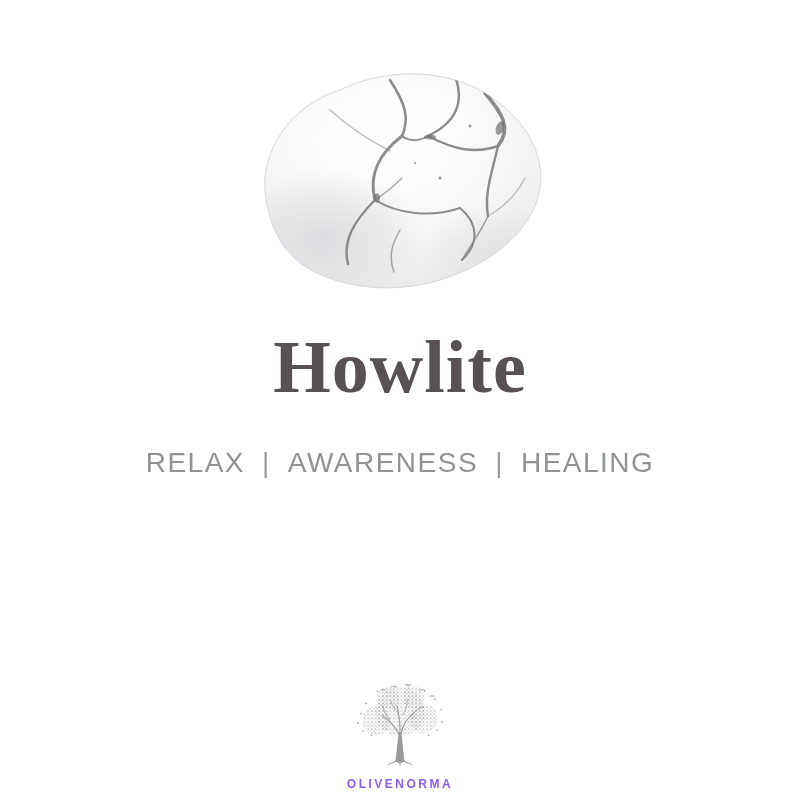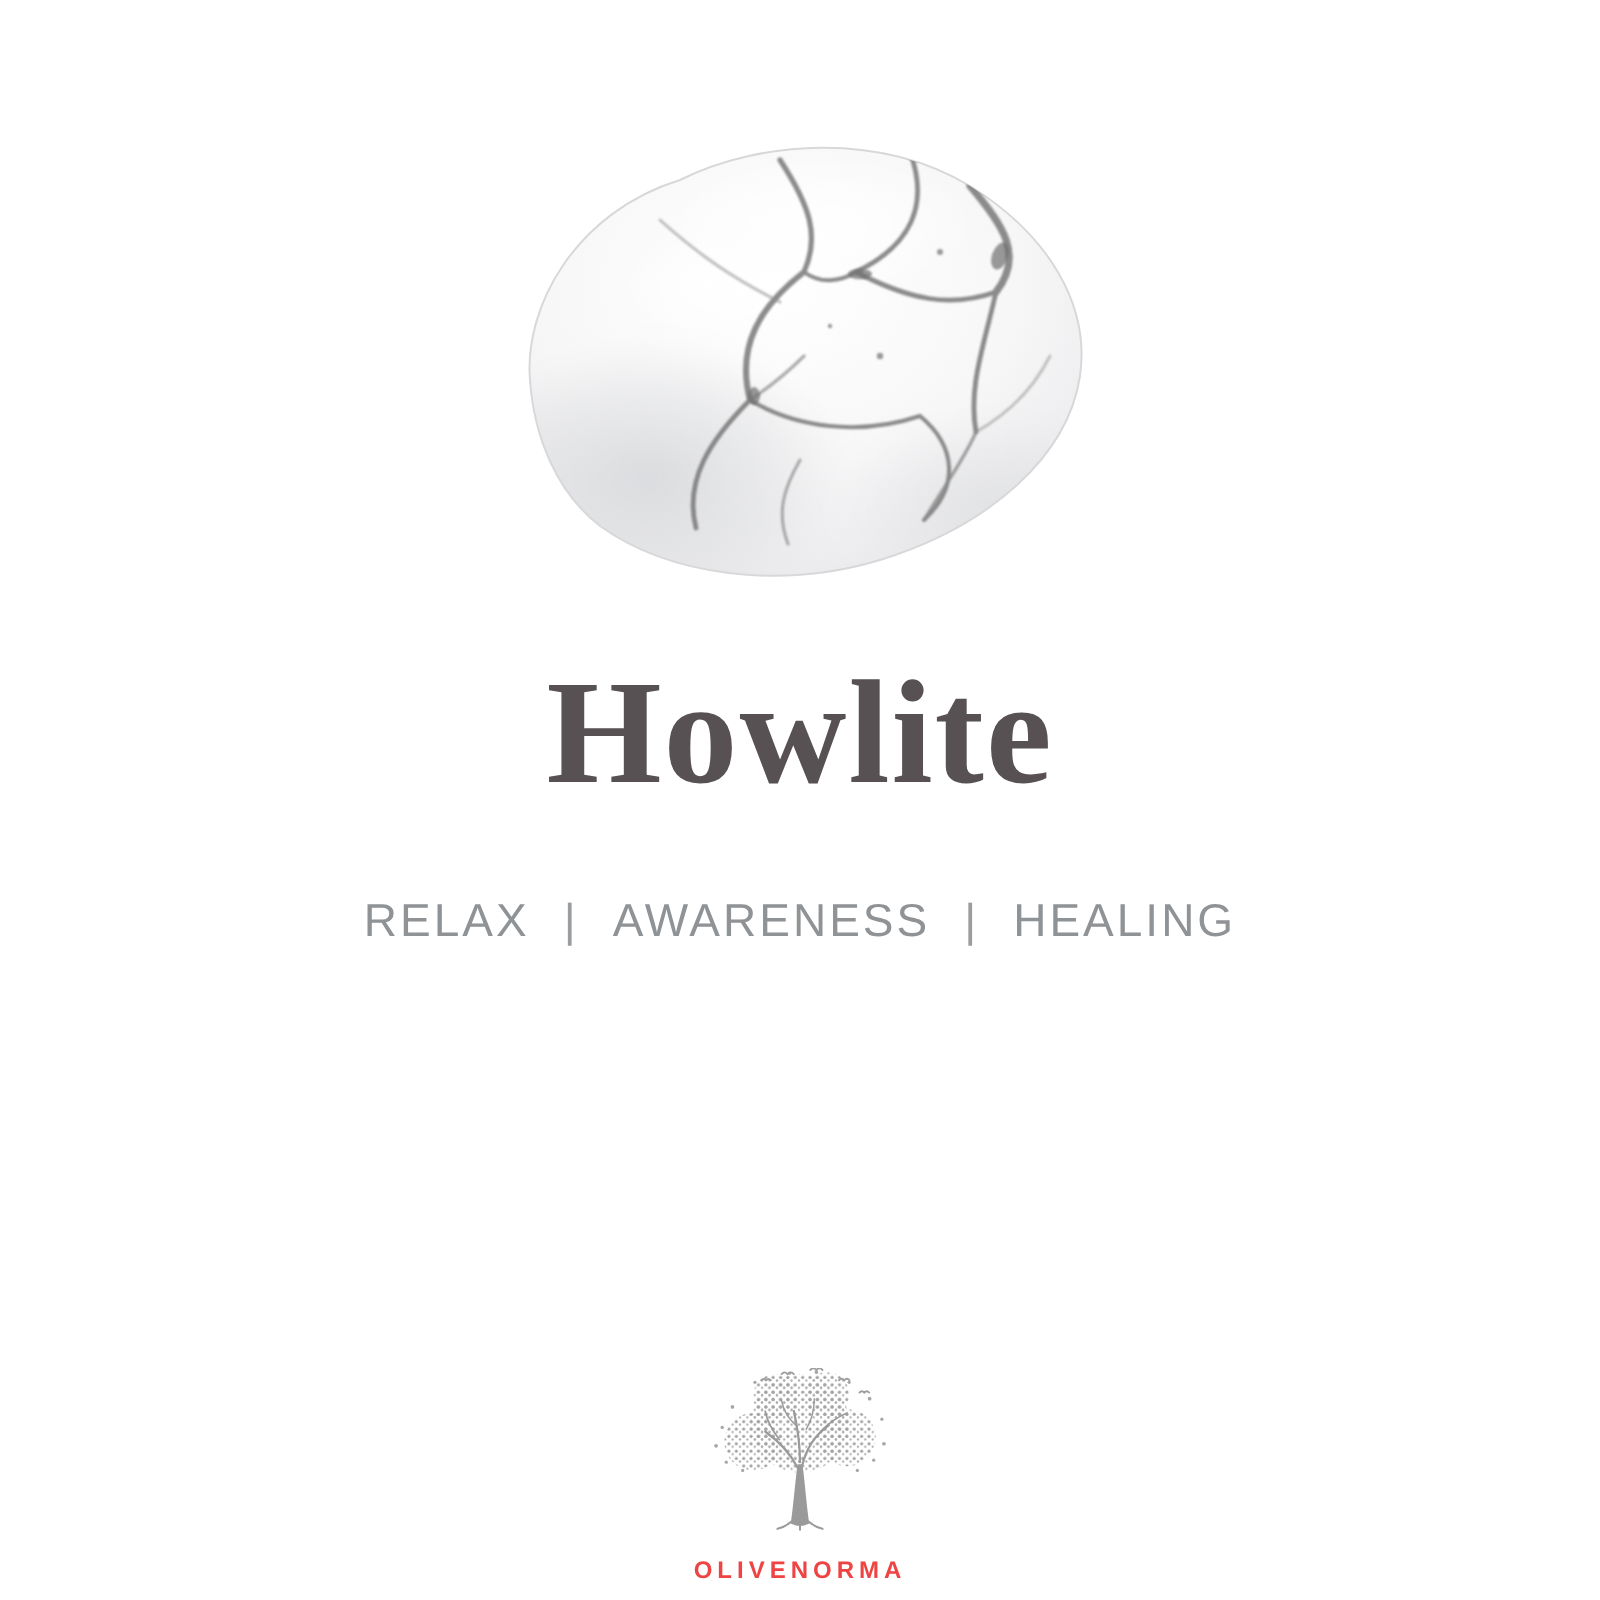--- a/index.html
+++ b/index.html
@@ -38,21 +38,21 @@
   }
 
   
   .keywords {
     position: absolute;
     top: 447px;
     left: 0;
     width: 100%;
     text-align: center;
     font-family: "Liberation Sans", sans-serif;
-    font-size: 23px;
+    font-size: 28px;
     font-weight: 400;
     color: #909396;
     letter-spacing: 1.5px;
   }
   .keywords .sep {
     display: inline-block;
     margin: 0 17px;
     color: #9a9da0;
     font-weight: 300;
   }
@@ -78,21 +78,21 @@
     width: 100%;
     text-align: center;
   }
   .logo svg { display: inline-block; }
   .brand {
     margin-top: 3px;
     font-family: "Liberation Sans", sans-serif;
     font-size: 12px;
     font-weight: 700;
     letter-spacing: 2.5px;
-    color: #ef4444;
+    color: #8b5cf6;
   }
 </style>
 </head>
 <body>
 
 <div class="canvas">
 
   <div class="stone-wrap">
     <svg viewBox="0 0 320 240">
       <defs>

